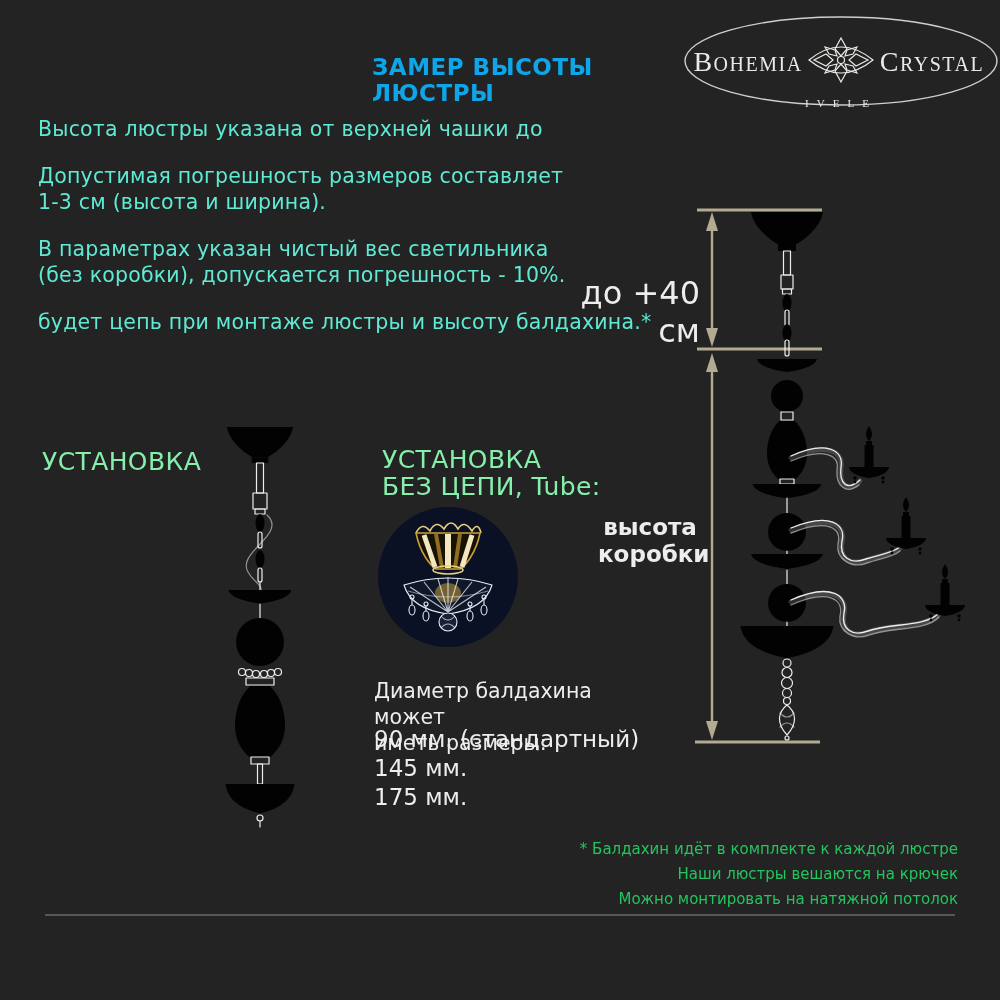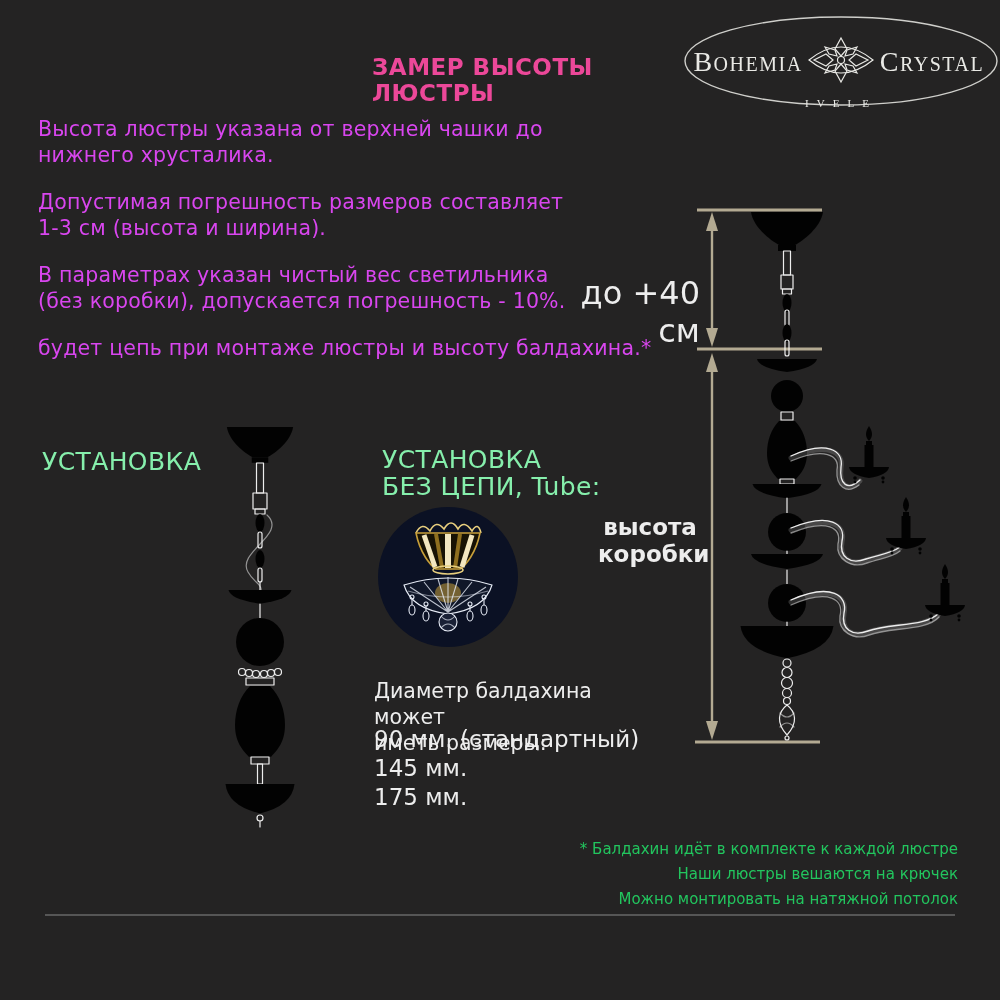--- a/index.html
+++ b/index.html
@@ -5,24 +5,24 @@
   html,body{margin:0;padding:0;background:#111;}
   .page{
     position:relative;width:1000px;height:1000px;overflow:hidden;
     background:#242323;color:#ededed;
     font-family:"DejaVu Sans","Liberation Sans",sans-serif;
   }
   .abs{position:absolute;}
   
   .title{
     left:372px;top:54px;width:290px;
-    font-size:23px;font-weight:bold;letter-spacing:.5px;color:#ec4899;
+    font-size:23px;font-weight:bold;letter-spacing:.5px;color:#0ea5e9;
   }
   
-  .paras{left:38px;top:116px;width:640px;font-size:20.5px;line-height:26px;letter-spacing:.2px;color:#d946ef;}
+  .paras{left:38px;top:116px;width:640px;font-size:20.5px;line-height:26px;letter-spacing:.2px;color:#5eead4;}
   .paras .p{margin-bottom:21px;}
   
   .sec-head{font-size:25px;line-height:27px;letter-spacing:.4px;color:#86efac;}
   .sec-default{left:42px;top:448px;width:240px;}
   .sec-tube{left:382px;top:446px;width:250px;}
   
   .chain-label{left:575px;top:274px;width:125px;text-align:right;font-size:32px;}
   .height-label{left:598px;top:514px;width:104px;text-align:center;font-size:23px;font-weight:bold;line-height:27px;}
   
   .canopy-intro{left:374px;top:678px;width:290px;font-size:20.5px;line-height:26px;}
@@ -116,21 +116,20 @@
       <path d="M-16,13 L-6,10 L-4,4 L-12,6 Z"></path>
       <path d="M16,13 L6,10 L4,4 L12,6 Z"></path>
       <circle r="3.5"></circle>
     </g>
     <text class="logo-text" x="183" y="93" text-anchor="middle" font-size="11" letter-spacing="8">IVELE</text>
   </svg>
 
   <div class="abs paras">
     <div class="p">
       <div>Высота люстры указана от верхней чашки до</div>
-      <div>нижнего хрусталика.</div>
     </div>
     <div class="p">
       <div>Допустимая погрешность размеров составляет</div>
       <div>1-3 см (высота и ширина).</div>
     </div>
     <div class="p">
       <div>В параметрах указан чистый вес светильника</div>
       <div>(без коробки), допускается погрешность - 10%.</div>
     </div>
     <div class="p">

